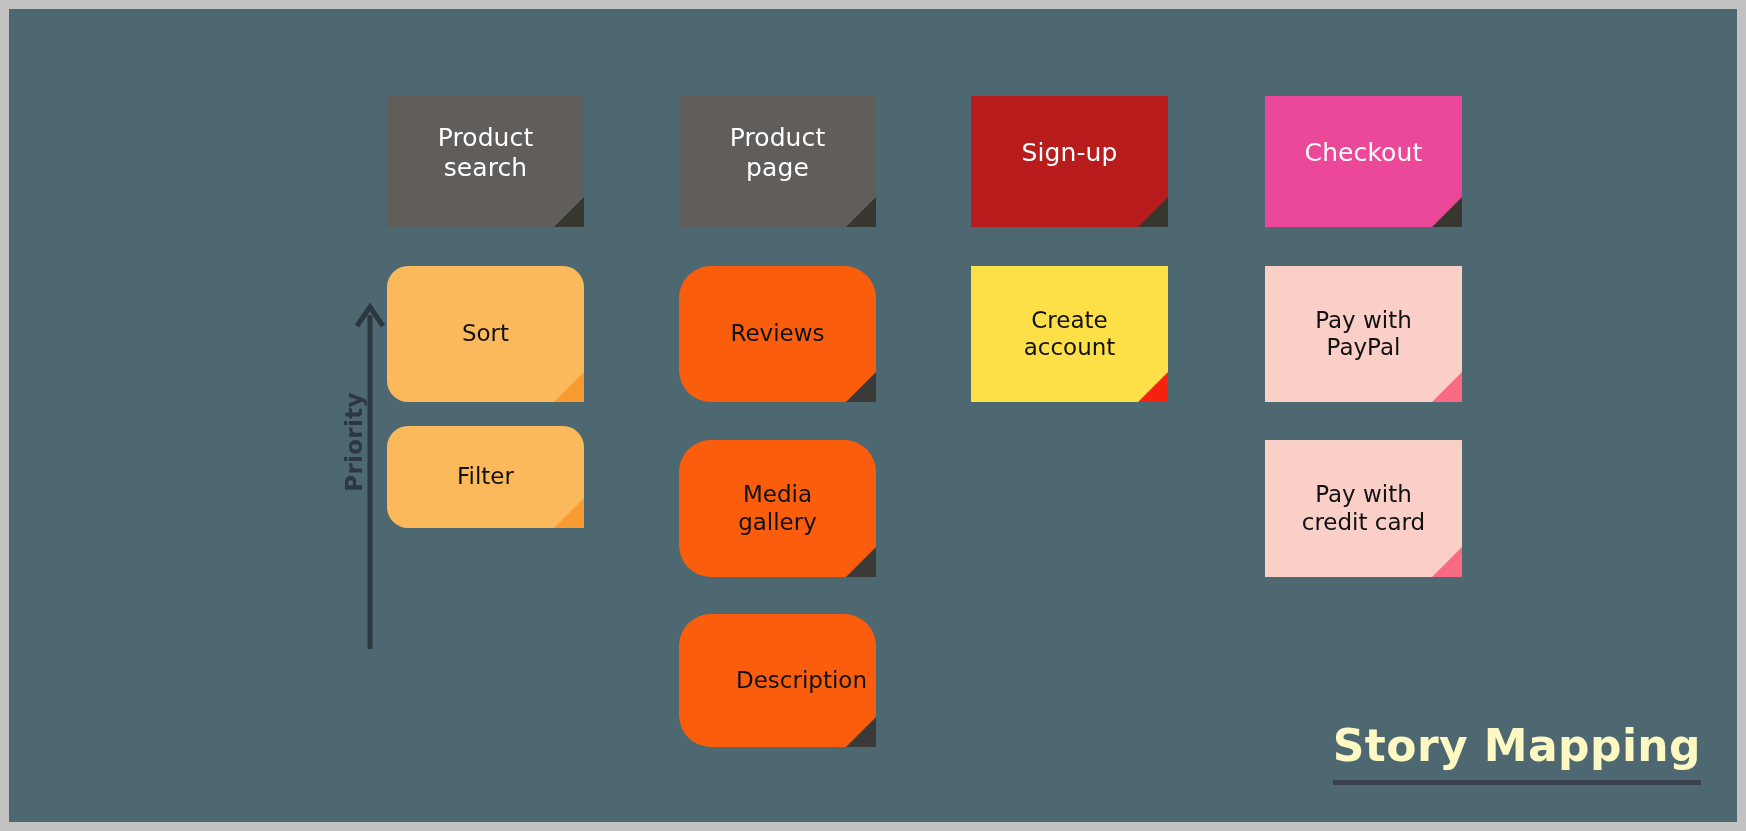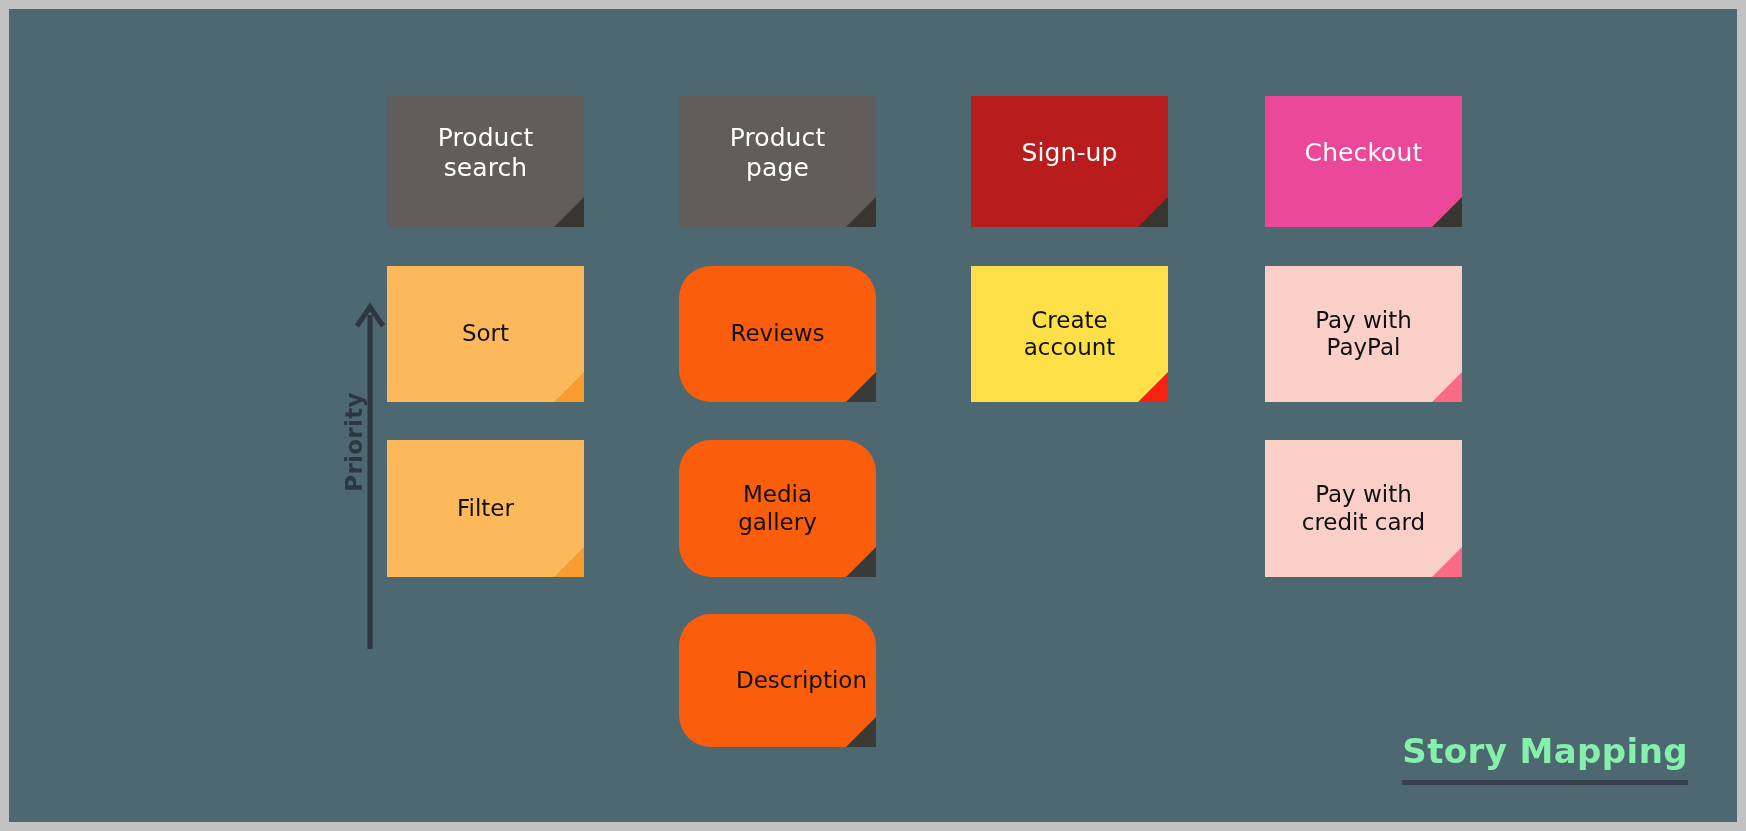--- a/index.html
+++ b/index.html
@@ -71,21 +71,21 @@
     letter-spacing: 0.1px;
   }
   .header-card .note-label { transform: translateY(-9px); }
 
   
   .sticky {
     color: #111111;
     font-size: 23px;
     font-weight: 400;
   }
-  .sticky-amber   { background: #fcb95c; }
+  .sticky-amber   { background: #fcb95c; border-radius: 21px; }
   .sticky-orange  { background: #fa5e0c; border-radius: 32px; }
   .sticky-salmon  { background: #fa6d7f; }
   .sticky-rose    { background: #f9cfc7; text-align: center; }
 
   
   #priority-axis {
     position: absolute;
     left: 309px;
     top: 292px;
     width: 70px;
@@ -109,25 +109,25 @@
     position: absolute;
     right: 0;
     top: 0;
     width: 36px;
     height: 350px;
   }
 
   
   #board-title {
     position: absolute;
-    right: 49px;
+    right: 36px;
     bottom: 37px;
-    font-size: 34px;
+    font-size: 44px;
     font-weight: 700;
-    color: #86efac;
+    color: #fef9c3;
     letter-spacing: 0.4px;
     padding-bottom: 9px;
     border-bottom: 5px solid #39424c;
     white-space: nowrap;
   }
 </style>
 </head>
 <body>
 
 <div id="board-frame">
@@ -152,21 +152,21 @@
           </span>
         </div>
         <div class="note sticky sticky-amber" style="left: 378px; top: 257px; width: 197px; height: 136px; background: rgb(252, 185, 92);">
           <span class="note-label">Sort</span>
           <span class="fold">
             <svg viewBox="0 0 30 30" width="30" height="30" xmlns="http://www.w3.org/2000/svg">
               <path d="M30 0 L30 30 L0 30 Z" fill="#f89b30"></path>
             </svg>
           </span>
         </div>
-        <div class="note sticky sticky-amber" style="left: 378px; top: 431px; width: 197px; height: 137px; background: rgb(252, 185, 92);">
+        <div class="note sticky sticky-amber" style="left: 378px; top: 417px; width: 197px; height: 102px; background: rgb(252, 185, 92);">
           <span class="note-label">Filter</span>
           <span class="fold">
             <svg viewBox="0 0 30 30" width="30" height="30" xmlns="http://www.w3.org/2000/svg">
               <path d="M30 0 L30 30 L0 30 Z" fill="#f89b30"></path>
             </svg>
           </span>
         </div>
         <div class="note header-card" style="left: 670px; top: 87px; width: 197px; height: 131px; background: rgb(96, 93, 90);">
           <span class="note-label">Product
 page</span>

